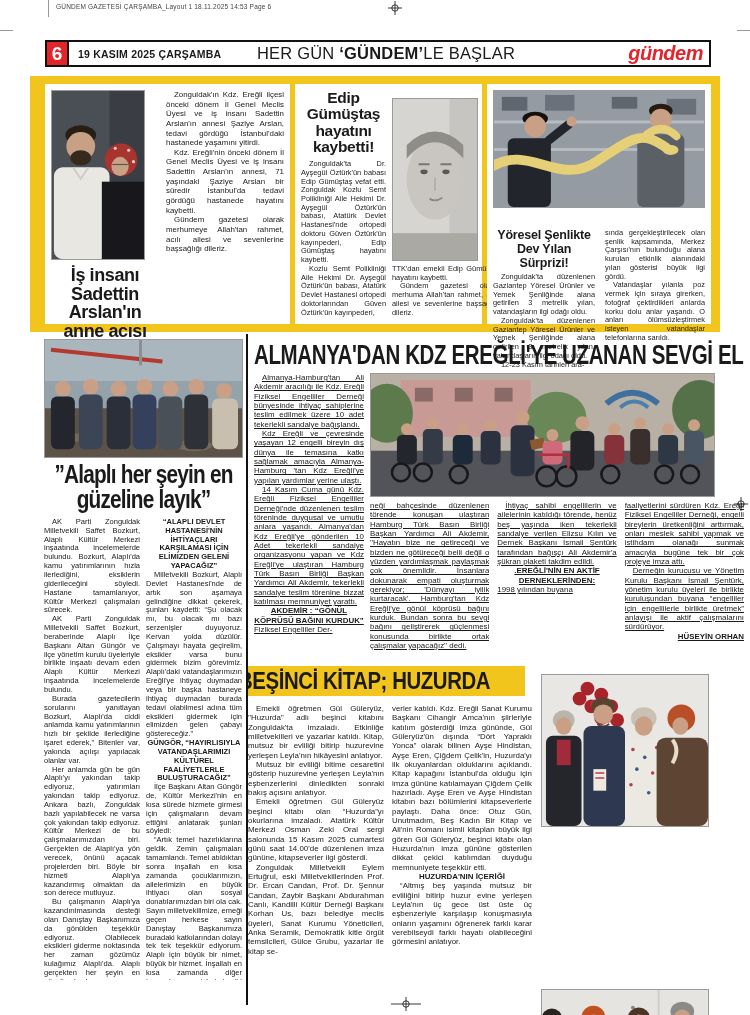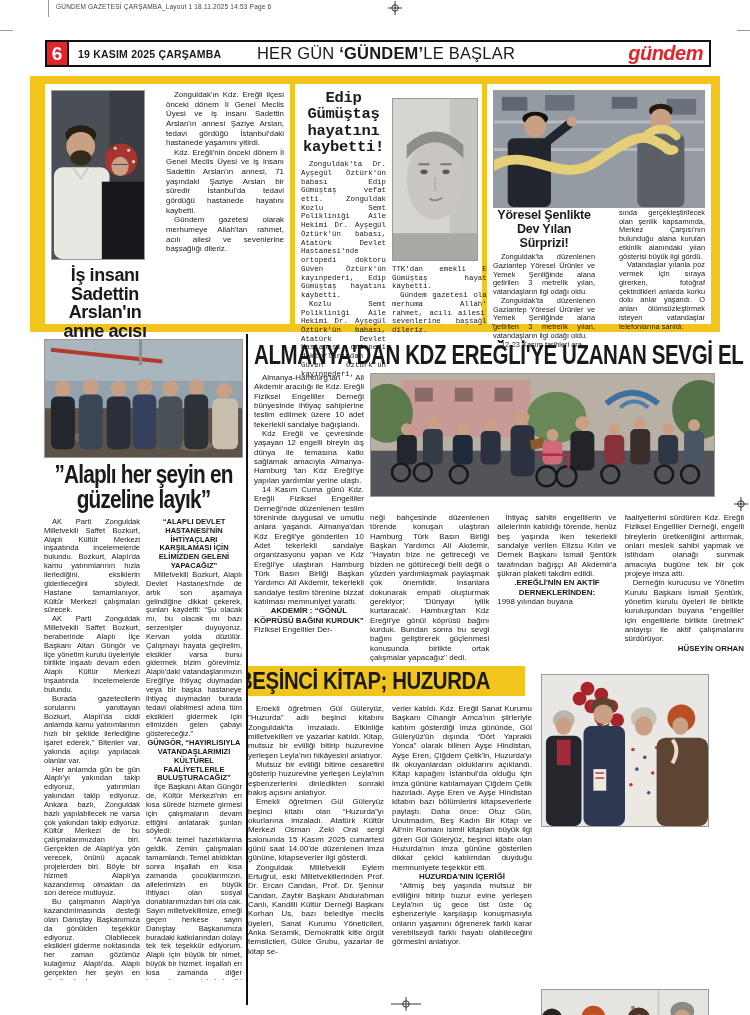--- a/index.html
+++ b/index.html
@@ -110,21 +110,21 @@
       </div>
       <div class="col" style="flex:1;font-size:7.9px;line-height:1.22;">
           <p class="para">Zonguldak'ın Kdz. Ereğli ilçesi önceki dönem İl Genel Meclis Üyesi ve iş insanı Sadettin Arslan'ın annesi Şaziye Arslan, tedavi gördüğü İstanbul'daki hastanede yaşamını yitirdi.</p>
           <p class="para">Kdz. Ereğli'nin önceki dönem İl Genel Meclis Üyesi ve iş insanı Sadettin Arslan'ın annesi, 71 yaşındaki Şaziye Arslan bir süredir İstanbul'da tedavi gördüğü hastanede hayatını kaybetti.</p>
           <p class="para">Gündem gazetesi olarak merhumeye Allah'tan rahmet, acılı ailesi ve sevenlerine başsağlığı dileriz.</p>
         </div>
     </div>
   </div>
 
   <div class="abs wbox" style="left:295px;top:84px;width:187px;height:240px;">
-    <div style="display:flex;gap:6px;height:100%;font-family:Liberation Mono, monospace;">
+    <div style="display:flex;gap:6px;height:100%;">
       <div style="width:85px;flex:none;">
         <div class="hl-edip">Edip Gümüştaş hayatını kaybetti!</div>
         <div class="col" style="margin-top:5px;font-size:7.4px;">
             <p class="para">Zonguldak'ta Dr. Ayşegül Öztürk'ün babası Edip Gümüştaş vefat etti. Zonguldak Kozlu Semt Polikliniği Aile Hekimi Dr. Ayşegül Öztürk'ün babası, Atatürk Devlet Hastanesi'nde ortopedi doktoru Güven Öztürk'ün kayınpederi, Edip Gümüştaş hayatını kaybetti.</p>
             <p class="para">Kozlu Semt Polikliniği Aile Hekimi Dr. Ayşegül Öztürk'ün babası, Atatürk Devlet Hastanesi ortopedi doktorlarından Güven Öztürk'ün kayınpederi,</p>
           </div>
       </div>
       <div style="width:108px;flex:none;margin-top:8px;">
         <div class="photo" style="width:86px;height:163px;">
           <svg viewBox="0 0 92 168" preserveAspectRatio="none">
@@ -164,21 +164,21 @@
         <path d="M56 50 L76 34" stroke="#22252b" stroke-width="9" stroke-linecap="round"></path>
           <circle cx="79" cy="31" r="5" fill="#c9a086"></circle>
         <rect x="146" y="44" width="48" height="74" rx="6" fill="#5b6067"></rect>
         <ellipse cx="170" cy="20" rx="12" ry="7" fill="#241c12"></ellipse>
           <circle cx="170" cy="29" r="11" fill="#c9a086"></circle>
         <path d="M-4 78 C 36 52, 64 98, 104 72 S 150 40, 176 58" fill="none" stroke="#e5cf77" stroke-width="10" stroke-linecap="round"></path>
         <path d="M156 44 q 16 -12 30 2" fill="none" stroke="#e5cf77" stroke-width="8" stroke-linecap="round"></path>
         <ellipse cx="180" cy="60" rx="8" ry="5" fill="#e5cf77"></ellipse>
       </svg>
     </div>
-    <div style="display:flex;gap:24px;margin-top:1px;">
+    <div style="display:flex;gap:10px;margin-top:21px;">
       <div style="width:102px;flex:none;">
         <div class="hl-yilan">Yöresel Şenlikte Dev Yılan Sürprizi!</div>
         <div class="col" style="margin-top:3px;font-size:7.4px;">
             <p class="para">Zonguldak'ta düzenlenen Gaziantep Yöresel Ürünler ve Yemek Şenliğinde alana getirilen 3 metrelik yılan, vatandaşların ilgi odağı oldu.</p>
             <p class="para">Zonguldak'ta düzenlenen Gaziantep Yöresel Ürünler ve Yemek Şenliğinde alana getirilen 3 metrelik yılan, vatandaşların ilgi odağı oldu.</p>
             <p class="para">12-23 Kasım tarihleri ara-</p>
           </div>
       </div>
       <div class="col" style="flex:1;font-size:7.4px;">
           <p class="para noind">sında gerçekleştirilecek olan şenlik kapsamında, Merkez Çarşısı'nın bulunduğu alana kurulan etkinlik alanındaki yılan gösterisi büyük ilgi gördü.</p>
@@ -235,21 +235,21 @@
           <p class="para">İlçe Başkanı Altan Güngör de, Kültür Merkezi'nin en kısa sürede hizmete girmesi için çalışmaların devam ettiğini anlatarak şunları söyledi:</p>
           <p class="para">“Artık temel hazırlıklarına geldik. Zemin çalışmaları tamamlandı. Temel atıldıktan sonra inşallah en kısa zamanda çocuklarımızın, ailelerimizin en büyük ihtiyacı olan sosyal donatılarımızdan biri ola cak. Sayın milletvekilimize, emeği geçen herkese sayın Danıştay Başkanımıza buradaki katkılarından dolayı tek tek teşekkür ediyorum. Alaplı için büyük bir nimet, büyük bir hizmet. İnşallah en kısa zamanda diğer tamamlanan projelerimiz gibi bu da tamamlanmış olacak. Hayırlısıyla vatandaşları kültürel faaliyetlerle buluşturmuş olacağız.”</p>
         </div>
     </div>
   </div>
 
   <div class="abs" style="left:254px;top:340px;width:490px;">
     <div style="height:33px;overflow:hidden;">
       <span class="squeeze hl-almanya">ALMANYA'DAN KDZ EREĞLİ'YE UZANAN SEVGİ ELİ</span>
     </div>
-    <div style="display:flex;gap:6px;">
+    <div style="display:flex;gap:6px;text-decoration:underline;">
       <div class="col" style="width:110px;flex:none;font-size:7.9px;height:292px;">
           <p class="para">Almanya-Hamburg'tan Ali Akdemir aracılığı ile Kdz. Ereğli Fiziksel Engelliler Derneği bünyesinde ihtiyaç sahiplerine teslim edilmek üzere 10 adet tekerlekli sandalye bağışlandı.</p>
           <p class="para">Kdz Ereğli ve çevresinde yaşayan 12 engelli bireyin dış dünya ile temasına katkı sağlamak amacıyla Almanya-Hamburg 'tan Kdz Ereğli'ye yapılan yardımlar yerine ulaştı.</p>
           <p class="para">14 Kasım Cuma günü Kdz. Ereğli Fiziksel Engelliler Derneği'nde düzenlenen teslim töreninde duygusal ve umutlu anlara yaşandı. Almanya'dan Kdz Ereğli'ye gönderilen 10 Adet tekerlekli sandalye organizasyonu yapan ve Kdz Ereğli'ye ulaştıran Hamburg Türk Basın Birliği Başkan Yardımcı Ali Akdemir, tekerlekli sandalye teslim törenine bizzat katılması memnuniyet yarattı.</p>
           <p class="para sub">AKDEMİR : “GÖNÜL KÖPRÜSÜ BAĞINI KURDUK”</p>
           <p class="para noind">Fiziksel Engelliler Der-</p>
         </div>
       <div style="flex:1;">
         <div class="photo" style="width:345px;height:124px;">
           <svg viewBox="0 0 344 124" preserveAspectRatio="none">
@@ -295,21 +295,21 @@
                 <circle cx="88" cy="102" r="9"></circle>
               <circle cx="176" cy="104" r="10"></circle>
                 <circle cx="196" cy="104" r="10"></circle>
               <circle cx="240" cy="102" r="9"></circle>
                 <circle cx="294" cy="102" r="9"></circle>
                 <circle cx="320" cy="102" r="9"></circle>
             </g>
             <path d="M168 82 h30 v14" fill="none" stroke="#b03040" stroke-width="2.5"></path>
           </svg>
         </div>
-        <div class="cols" style="gap:8px;margin-top:16px;">
+        <div class="cols" style="gap:8px;margin-top:4px;">
           <div class="col" style="flex:1;font-size:7.9px;height:164px;">
               <p class="para noind">neği bahçesinde düzenlenen törende konuşan ulaştıran Hamburg Türk Basın Birliği Başkan Yardımcı Ali Akdemir, ''Hayatın bize ne getireceği ve bizden ne götüreceği belli değil o yüzden yardımlaşmak paylaşmak çok önemlidir. İnsanlara dokunarak empati oluşturmak gerekiyor; 'Dünyayı iyilik kurtaracak'. Hamburg'tan Kdz Ereğli'ye gönül köprüsü bağını kurduk. Bundan sonra bu sevgi bağını geliştirerek güçlenmesi konusunda birlikte ortak çalışmalar yapacağız'' dedi.</p>
             </div>
           <div class="col" style="flex:1;font-size:7.9px;height:164px;">
               <p class="para">İhtiyaç sahibi engellilerin ve ailelerinin katıldığı törende, henüz beş yaşında iken tekerlekli sandalye verilen Elizsu Kılın ve Dernek Başkanı İsmail Şentürk tarafından bağışçı Ali Akdemir'a şükran plaketi takdim edildi.</p>
               <p class="para sub">.EREĞLİ'NİN EN AKTİF DERNEKLERİNDEN:</p>
               <p class="para noind">1998 yılından buyana</p>
             </div>
           <div class="col" style="flex:1;font-size:7.9px;height:164px;">
               <p class="para noind">faaliyetlerini sürdüren Kdz. Ereğli Fiziksel Engelliler Derneği, engelli bireylerin üretkenliğini arttırmak, onları meslek sahibi yapmak ve istihdam olanağı sunmak amacıyla bugüne tek bir çok projeye imza attı.</p>

